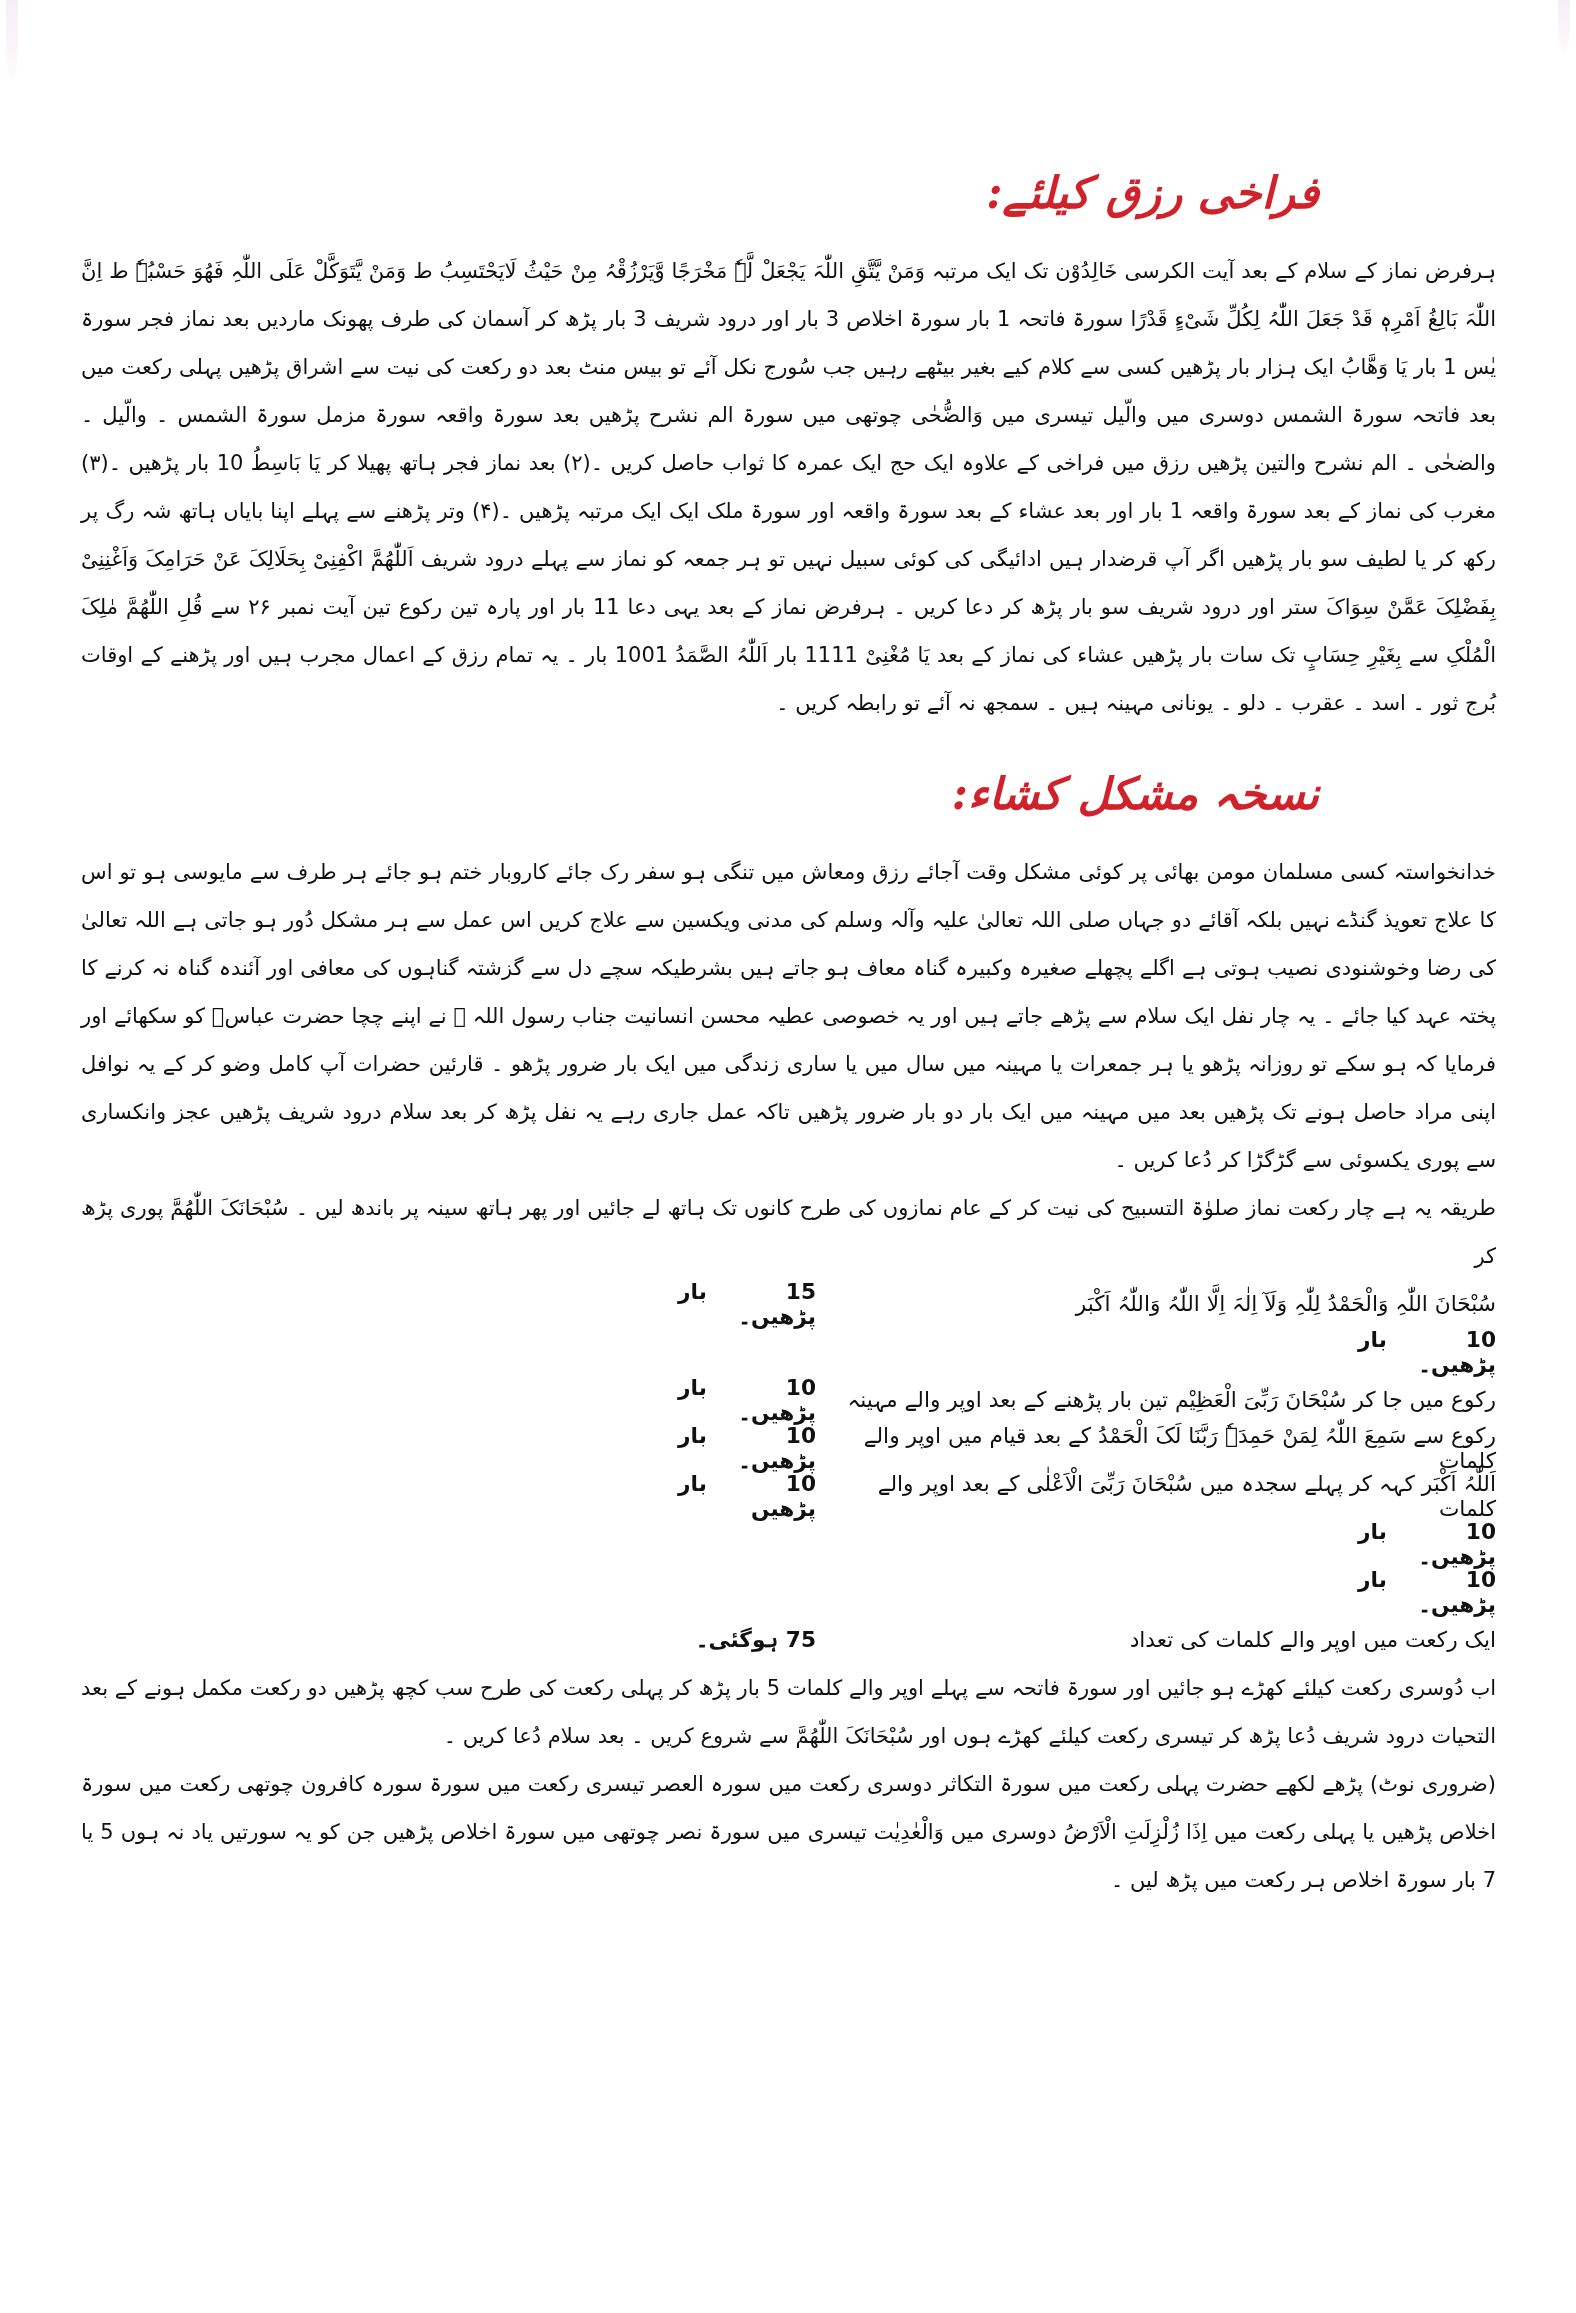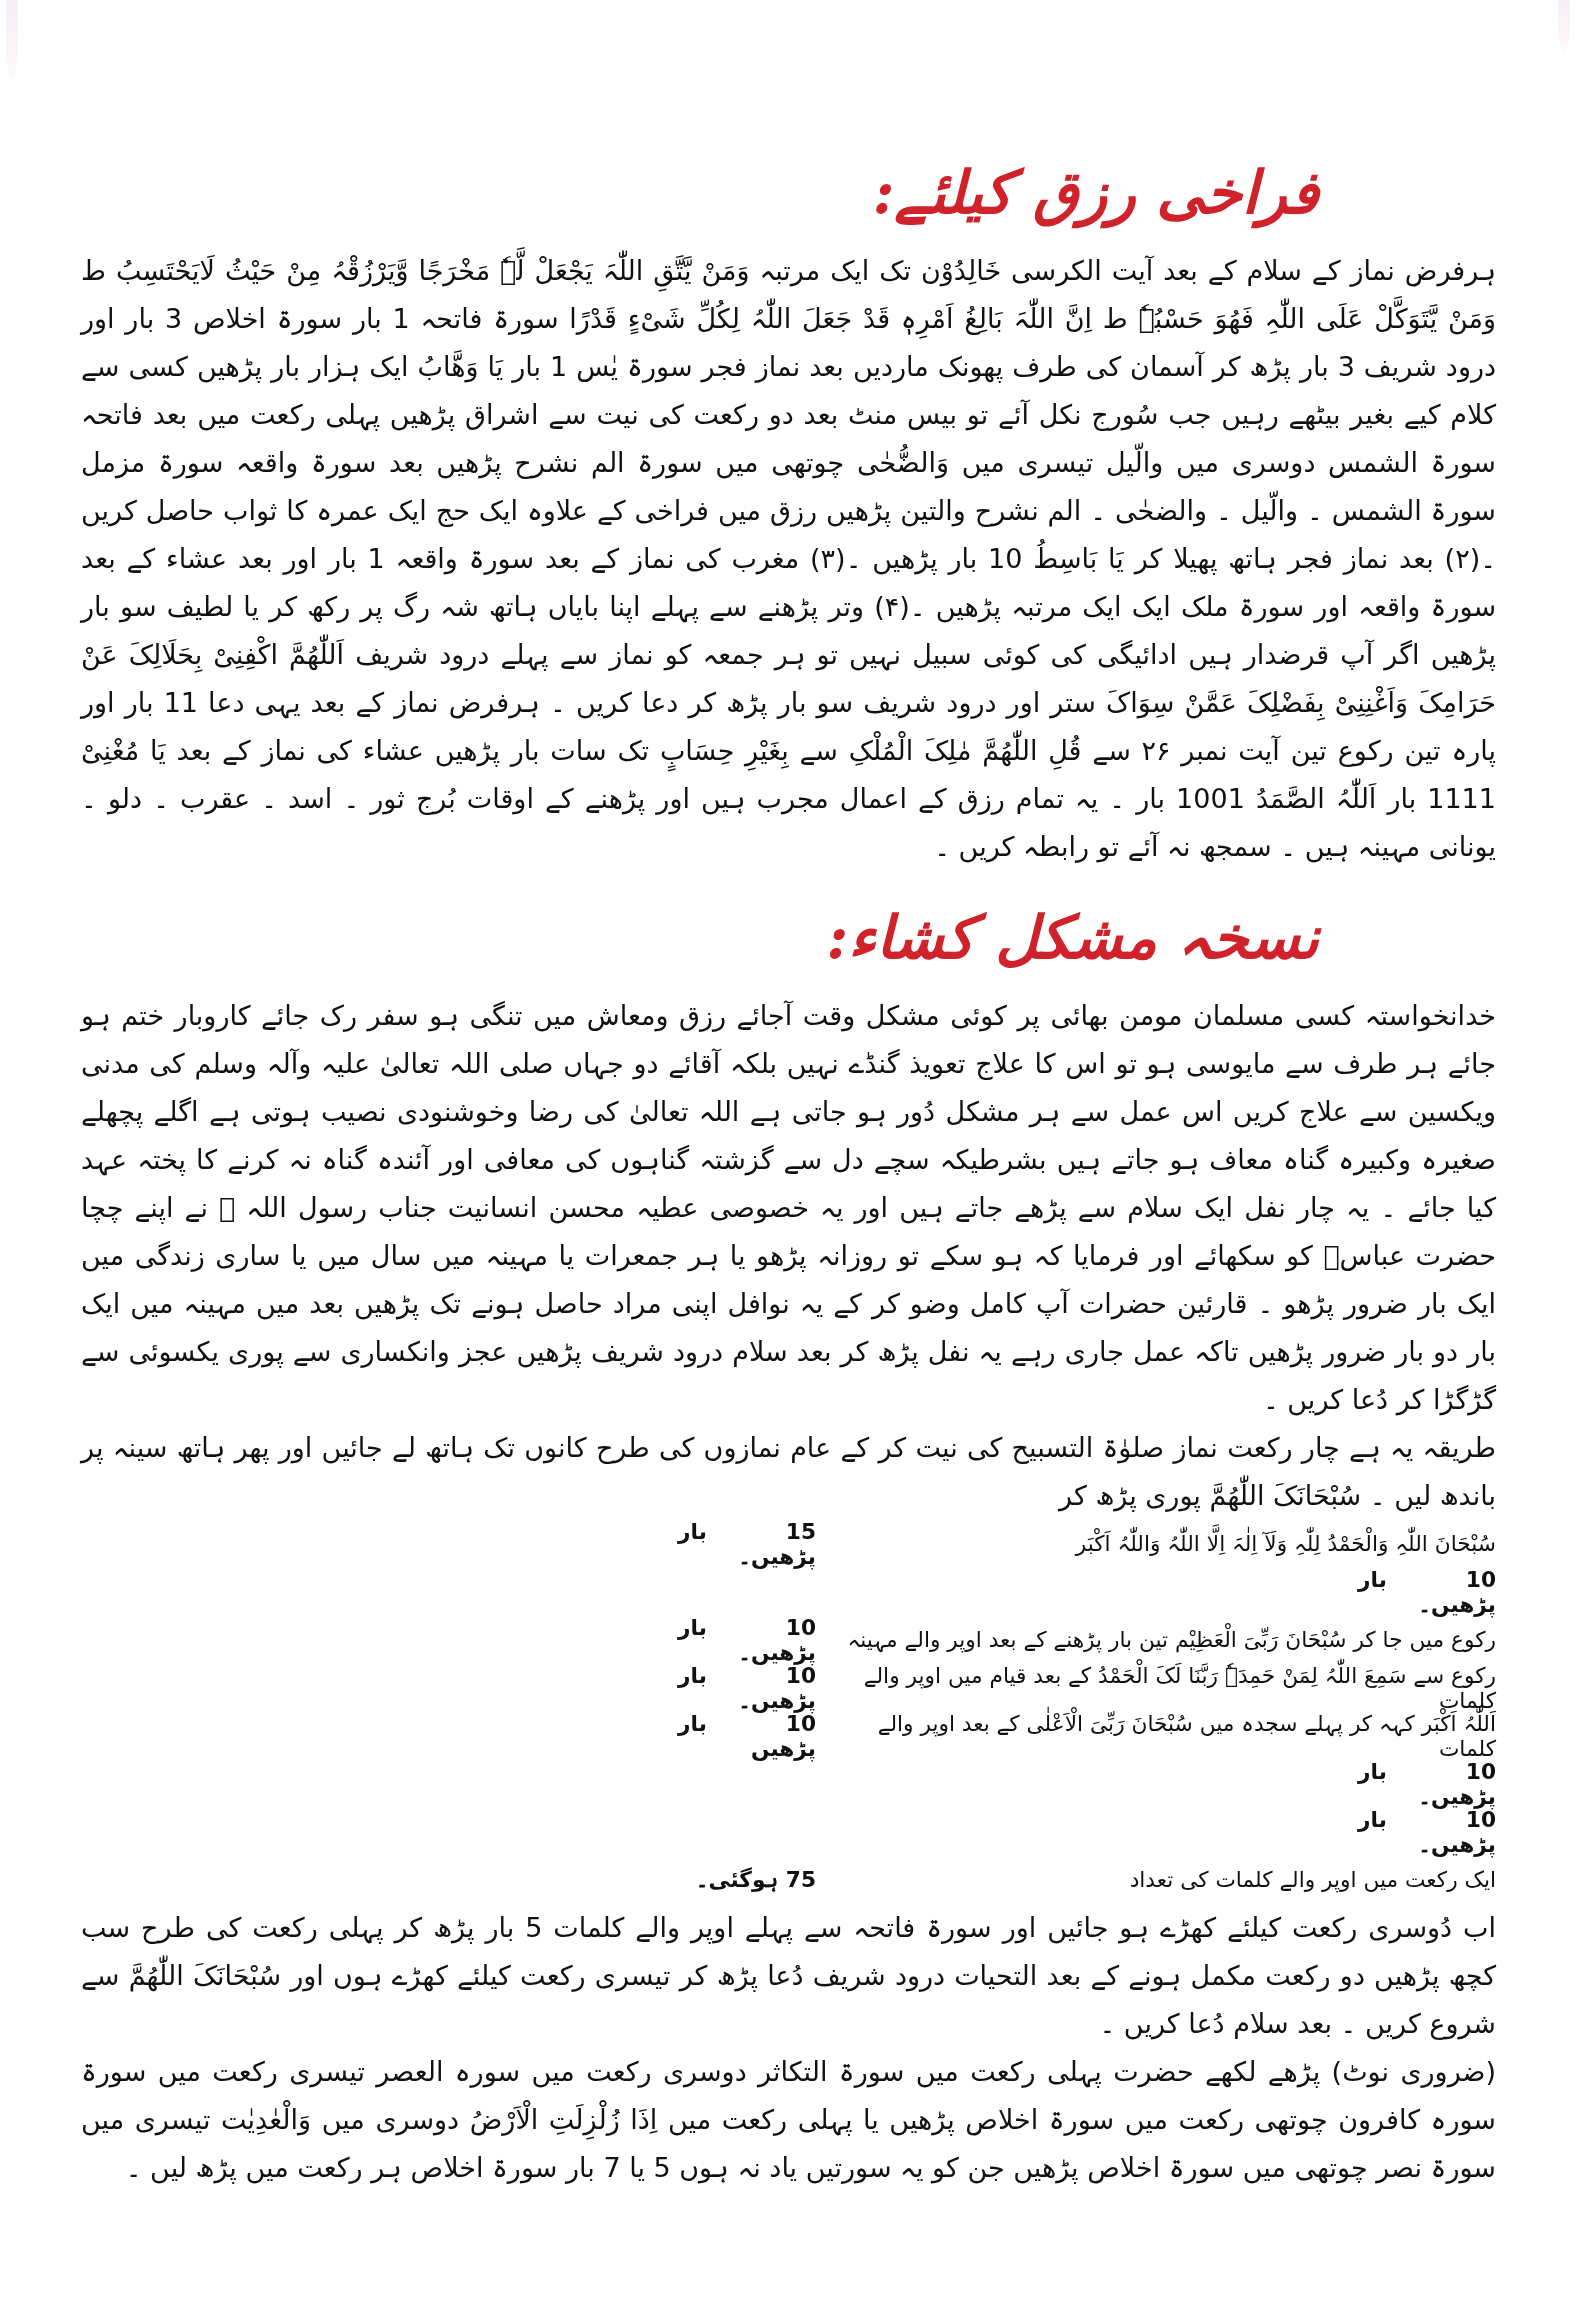--- a/index.html
+++ b/index.html
@@ -1,22 +1,22 @@
 <!DOCTYPE html>
 <html><head>
 <meta charset="utf-8">
 <style>
   html, body { margin:0; padding:0; background:#ffffff; }
   body { width:1576px; height:2314px; position:relative; overflow:hidden; font-family:"DejaVu Sans", sans-serif; }
   .corner { position:absolute; top:0; width:11.8px; height:79px; background:linear-gradient(#f7eef5,#fdf9fc); border-radius:0 0 50% 50%; }
   .corner.left { left:5.9px; }
   .corner.right { right:5.9px; height:51px; }
   .page { position:absolute; left:81px; top:148px; width:1415px; direction:rtl; text-align:justify; color:#111; }
-  .heading { color:#d0222a; font-family:"DejaVu Serif", serif; font-size:59px; font-weight:bold; font-style:italic; line-height:89px; margin:0 177px 0 0; height:99px; }
-  .para { font-size:27px; line-height:48px; margin:0; text-align-last:right; }
+  .heading { color:#d0222a; font-family:"DejaVu Serif", serif; font-size:44px; font-weight:bold; font-style:italic; line-height:89px; margin:0 177px 0 0; height:99px; }
+  .para { font-size:21px; line-height:48px; margin:0; text-align-last:right; }
   .list { margin:0; padding:0; }
   .list-row { display:flex; flex-direction:row; height:48px; align-items:center; font-size:21.7px; }
   .list-text { width:680px; text-align:right; }
   .list-count { width:138px; font-weight:bold; }
   .sec2 { margin-top:21.7px; }
 </style>
 </head>
 <body>
 
 <div class="corner left"></div>

